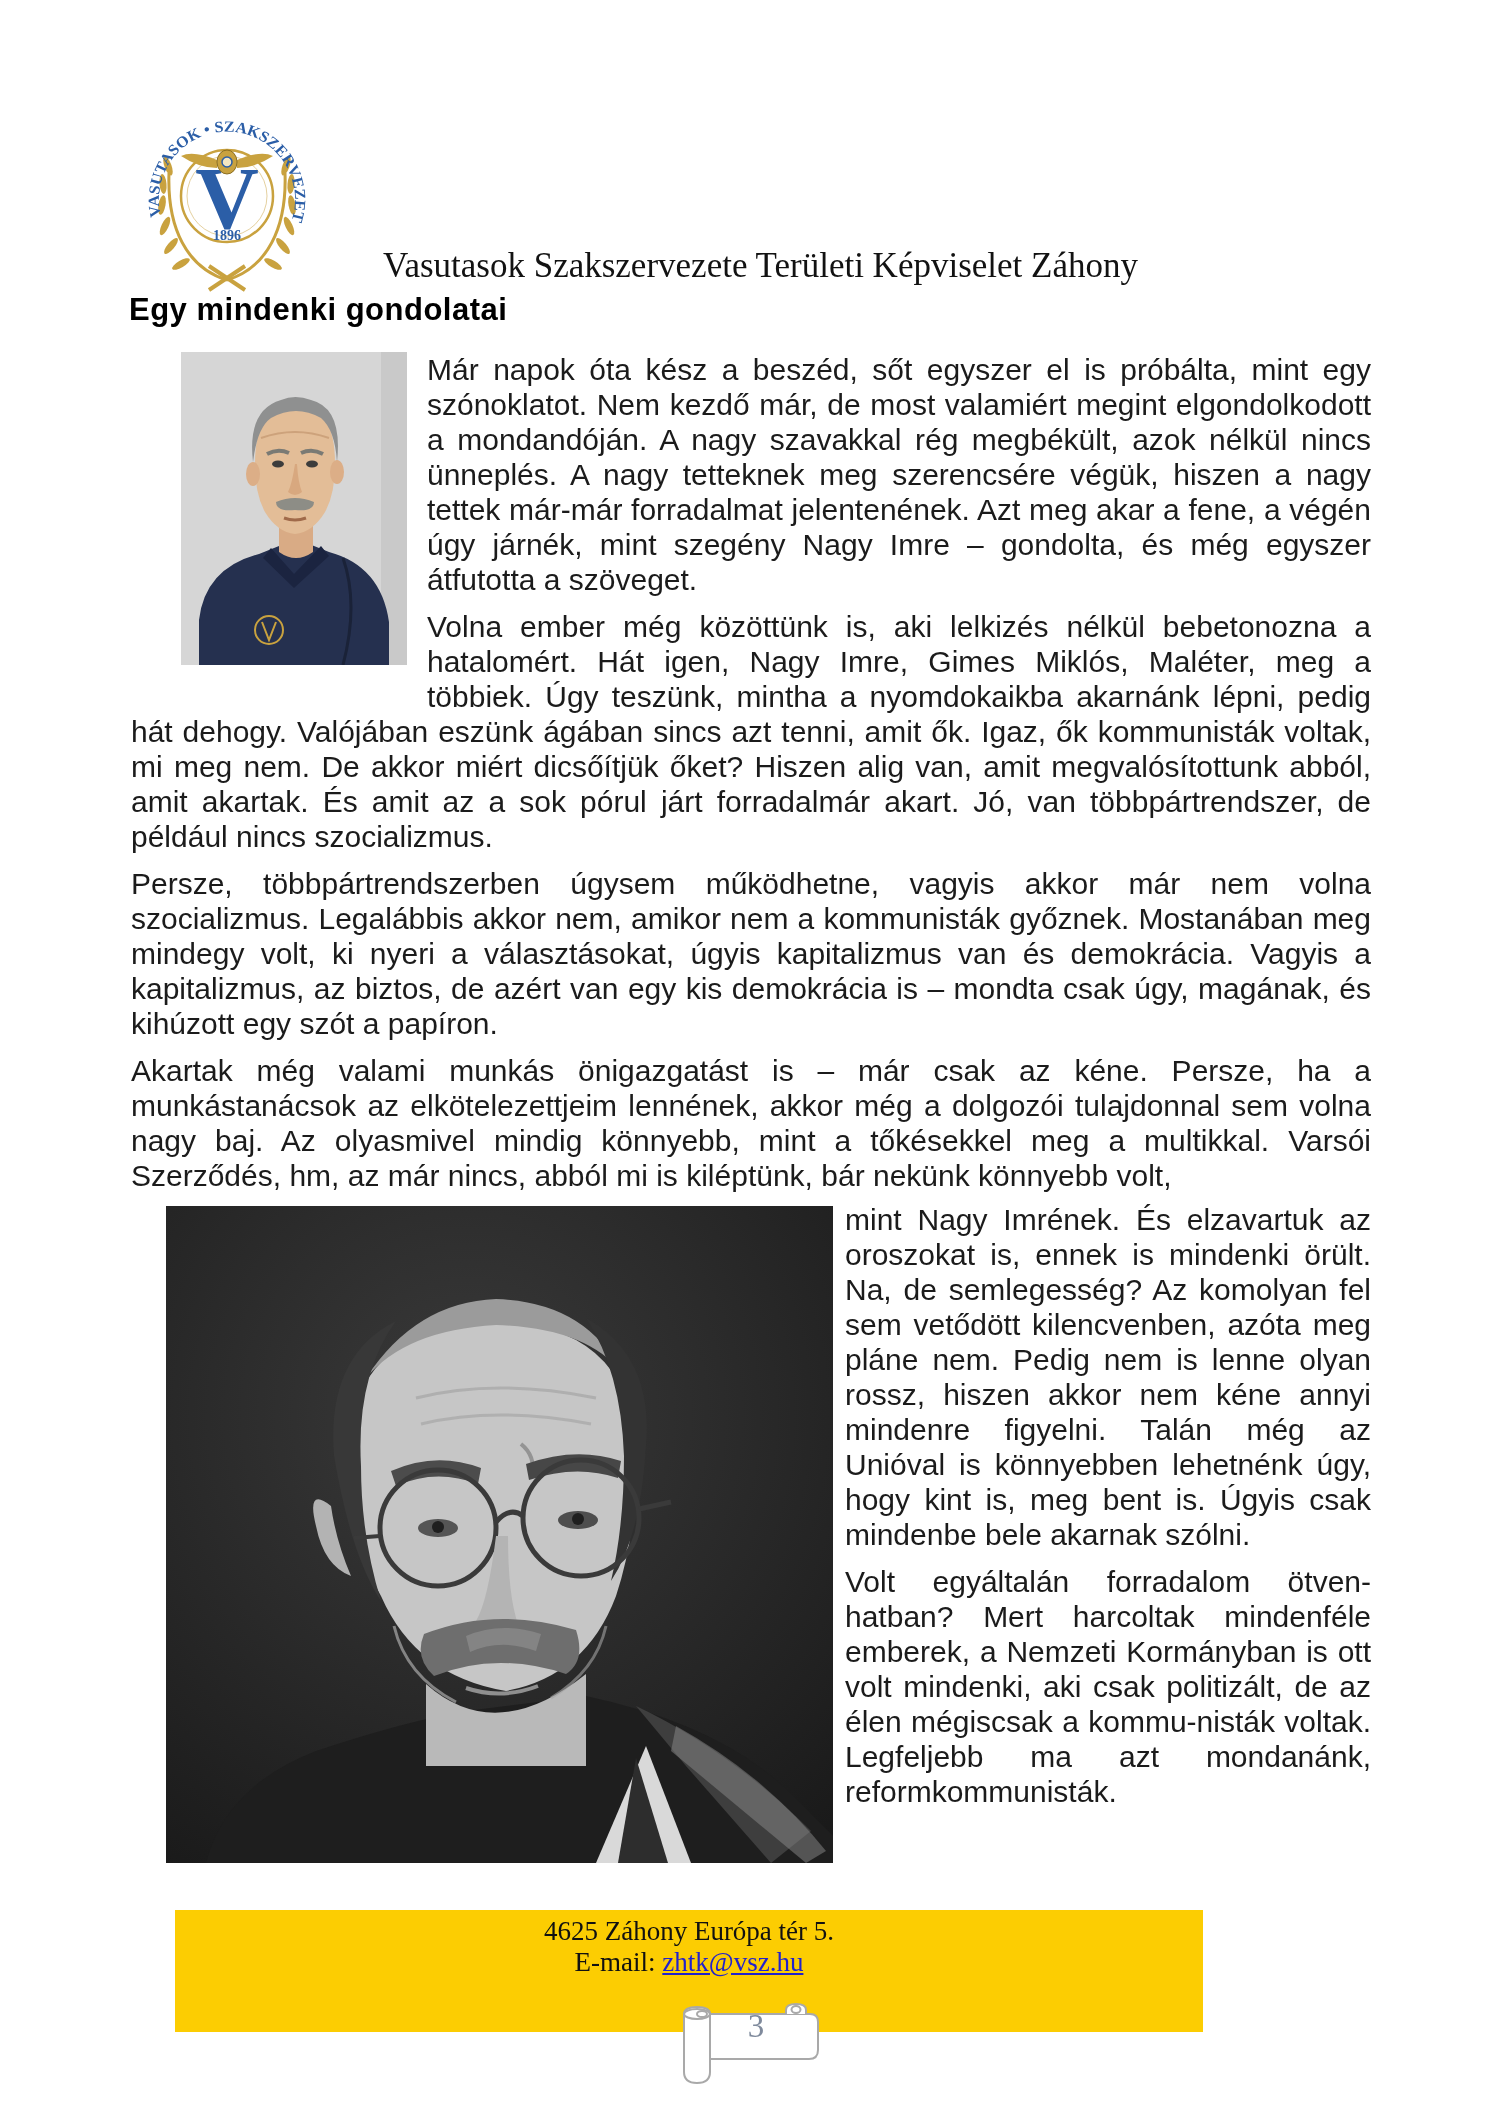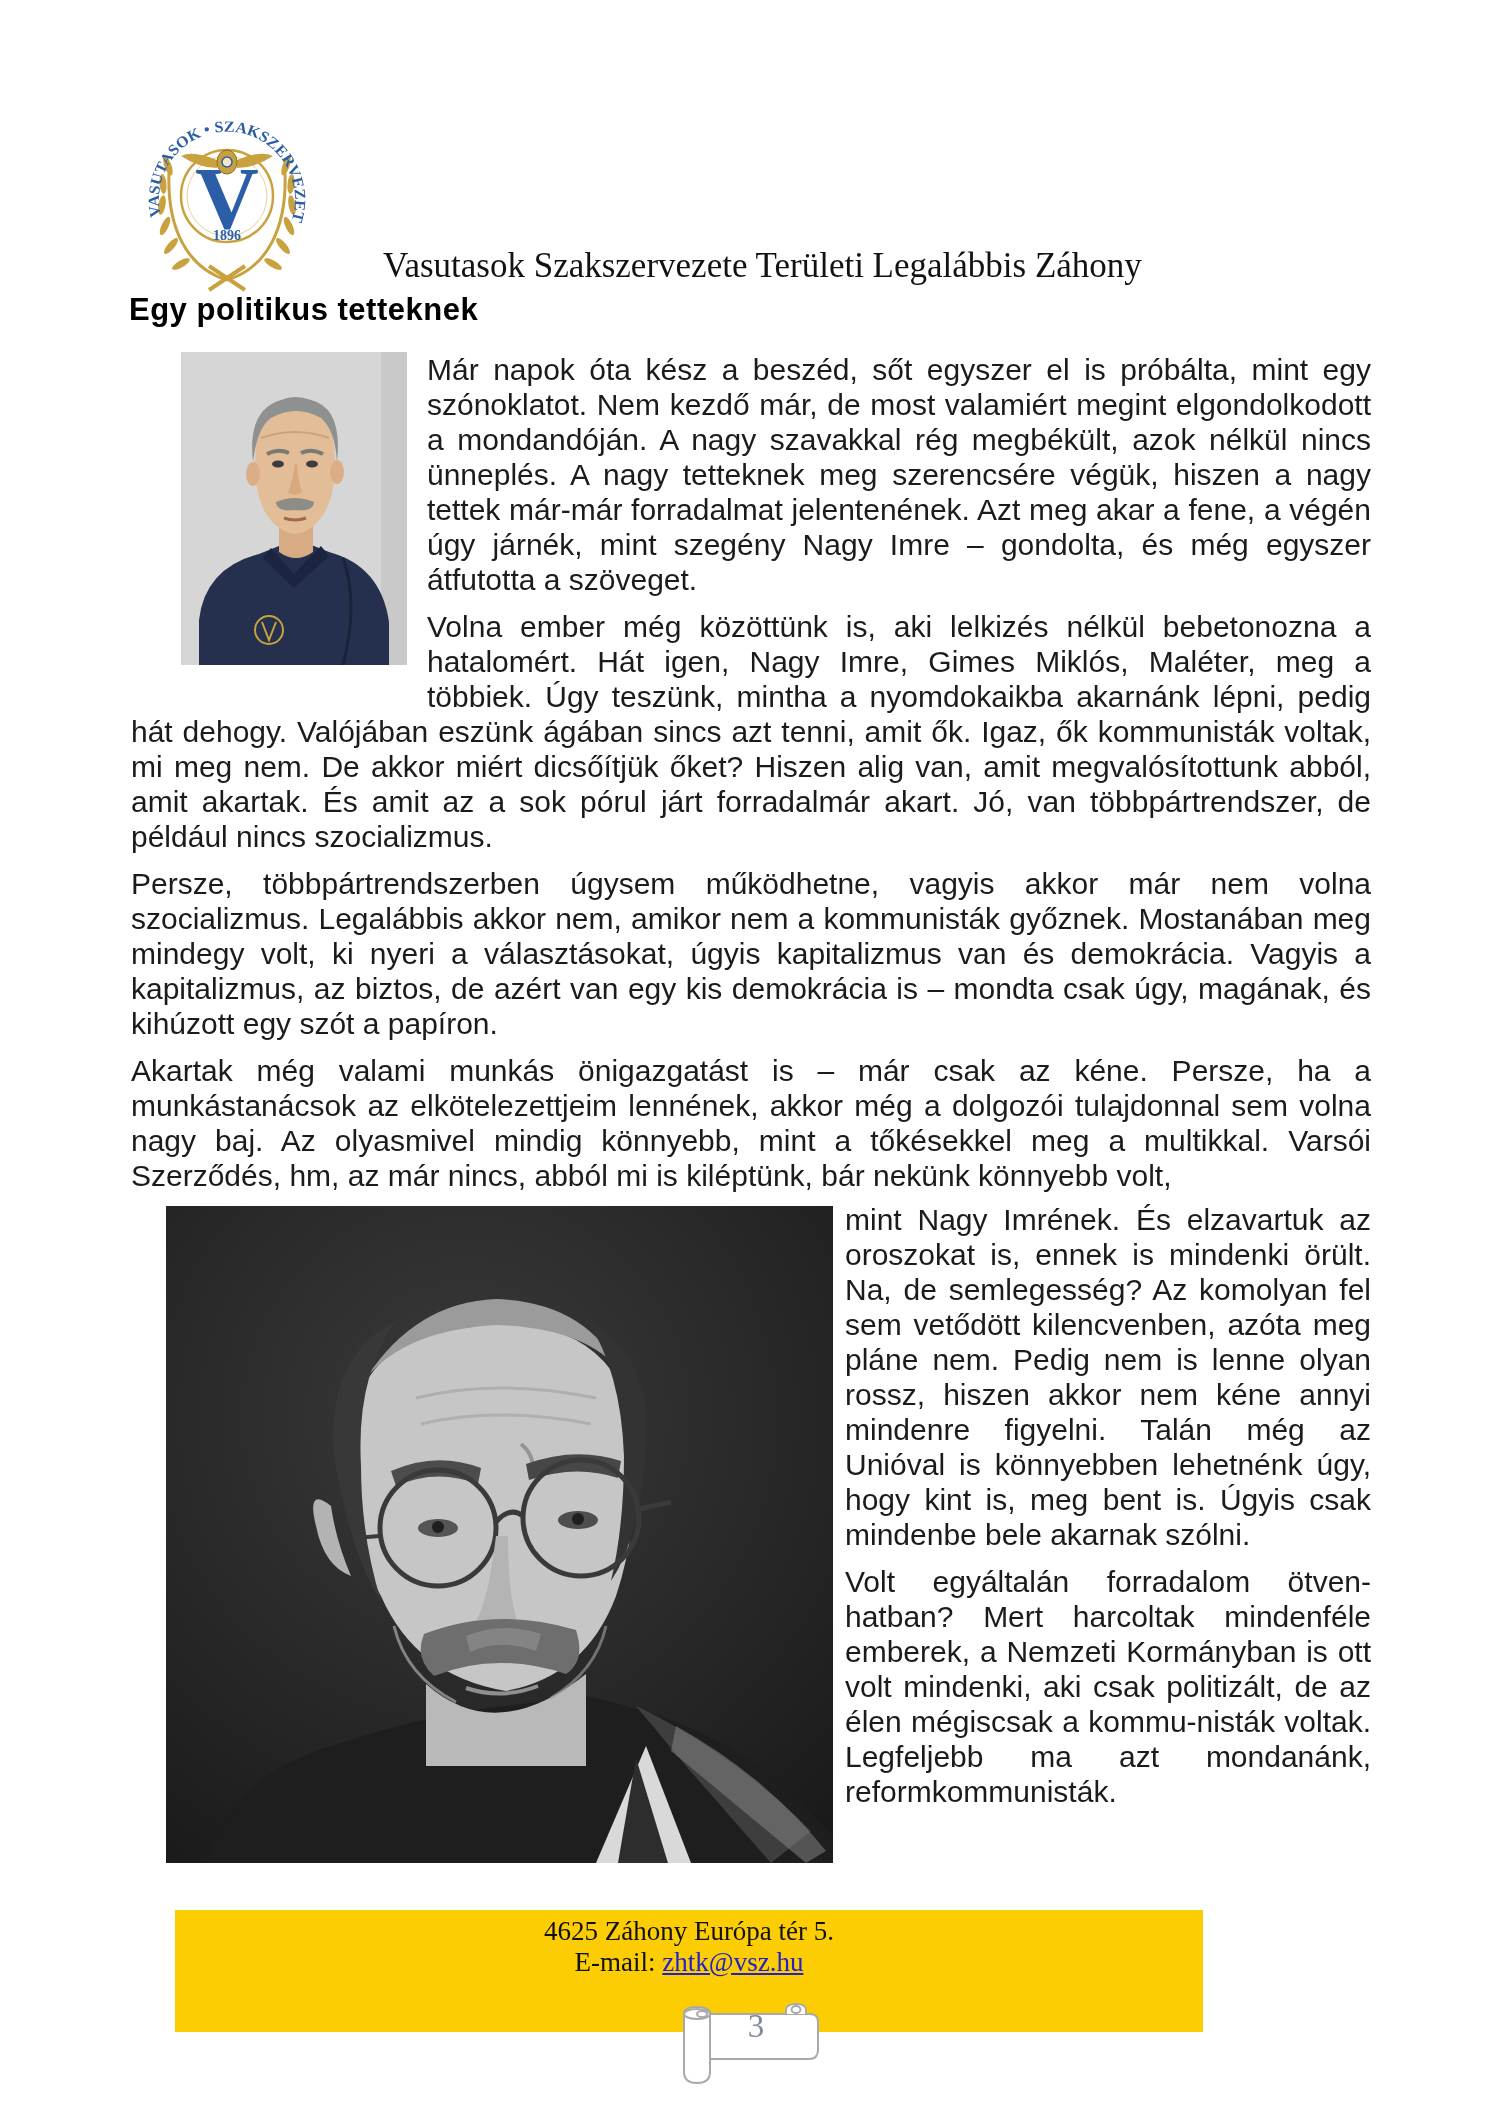--- a/index.html
+++ b/index.html
@@ -67,22 +67,22 @@
     <text x="80" y="150" text-anchor="middle" font-family="'Liberation Serif',serif" font-weight="bold" font-size="88" fill="#2B5EA7">V</text>
     <g>
       <path d="M70 82 Q46 72 34 78 Q52 90 70 90 Z" fill="#C9A23F"></path>
       <path d="M90 82 Q114 72 126 78 Q108 90 90 90 Z" fill="#C9A23F"></path>
       <ellipse cx="80" cy="84" rx="10" ry="12" fill="#C9A23F" stroke="#8a6d20" stroke-width="1"></ellipse>
       <circle cx="80" cy="84" r="5" fill="#f4e7c2" stroke="#2B5EA7" stroke-width="1.5"></circle>
     </g>
     <text x="80" y="162" text-anchor="middle" font-family="'Liberation Serif',serif" font-weight="bold" font-size="14" fill="#2B5EA7">1896</text>
   </svg>
 
-  <h1 class="org-title">Vasutasok Szakszervezete Területi Legalábbis Záhony</h1>
-  <h2 class="article-title">Egy politikus tetteknek</h2>
+  <h1 class="org-title">Vasutasok Szakszervezete Területi Képviselet Záhony</h1>
+  <h2 class="article-title">Egy mindenki gondolatai</h2>
 
   <main class="article">
 
     <div class="small-photo">
       <svg viewBox="0 0 226 313">
         <rect width="226" height="313" fill="#d6d6d6"></rect>
         <rect x="200" width="26" height="313" fill="#c9c9c9"></rect>
         <path d="M18 313 V268 Q24 216 78 202 L103 192 H128 L148 200 Q200 214 208 270 V313 Z" fill="#25304f"></path>
         <path d="M162 313 Q178 252 162 206" stroke="#1a2238" stroke-width="3" fill="none"></path>
         <path d="M98 168 H132 V200 Q115 212 98 200 Z" fill="#d9ab85"></path>

